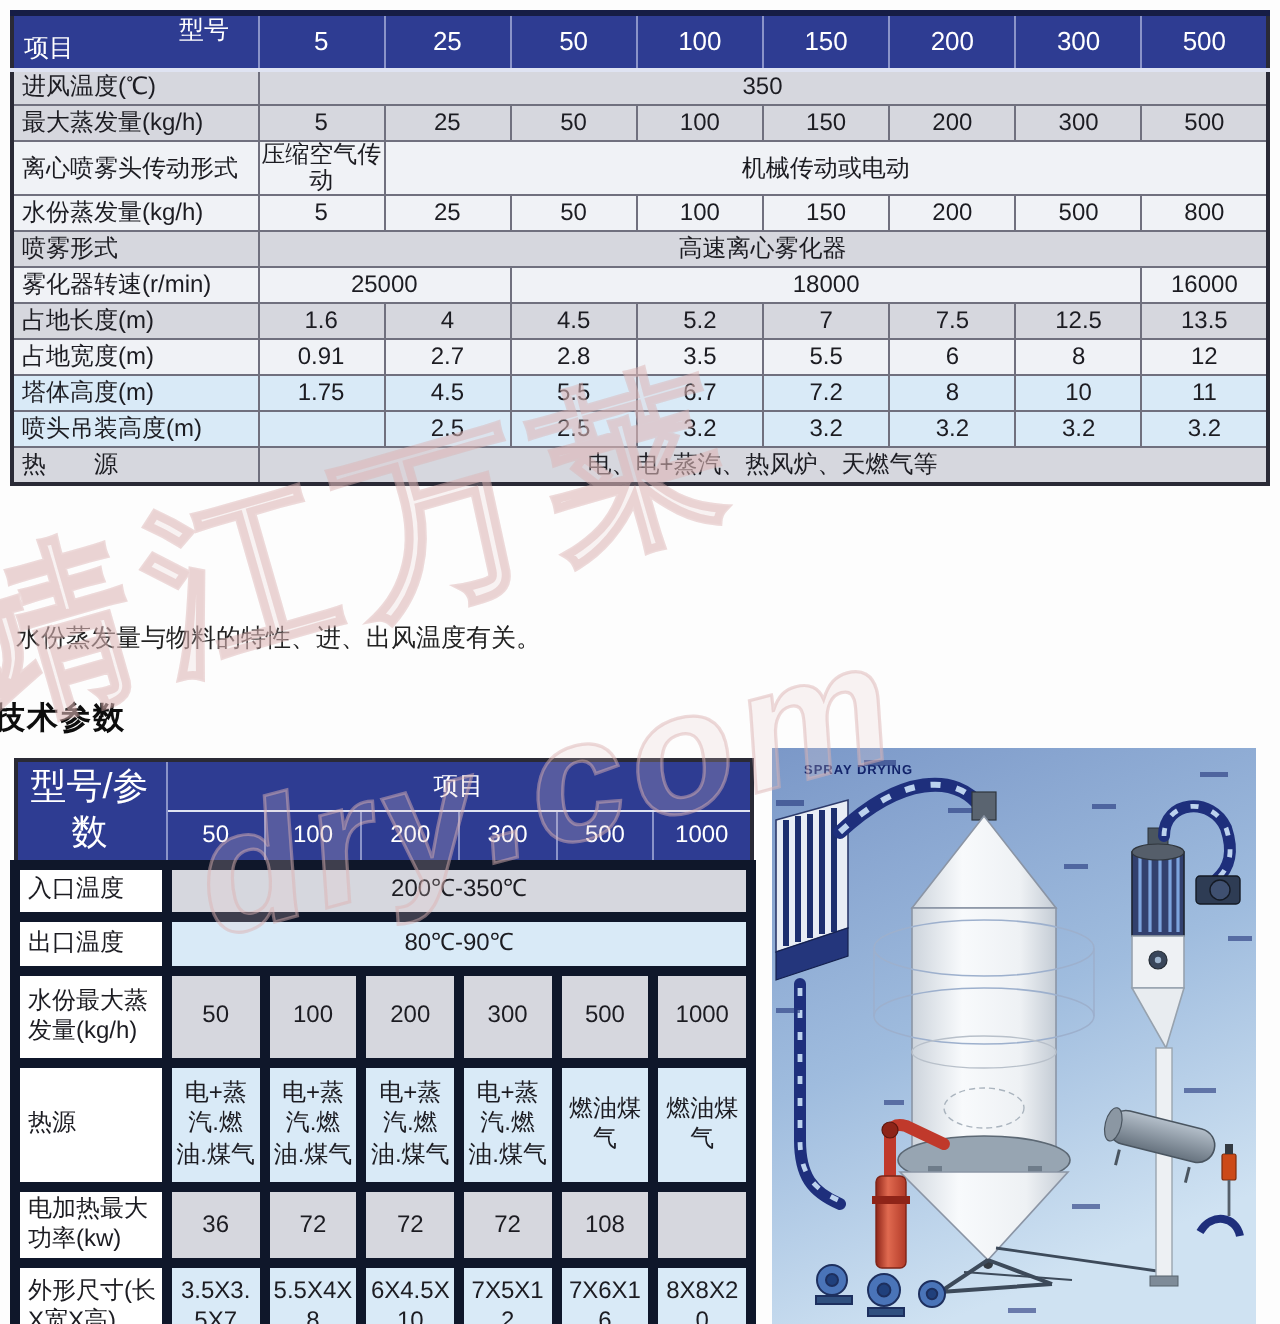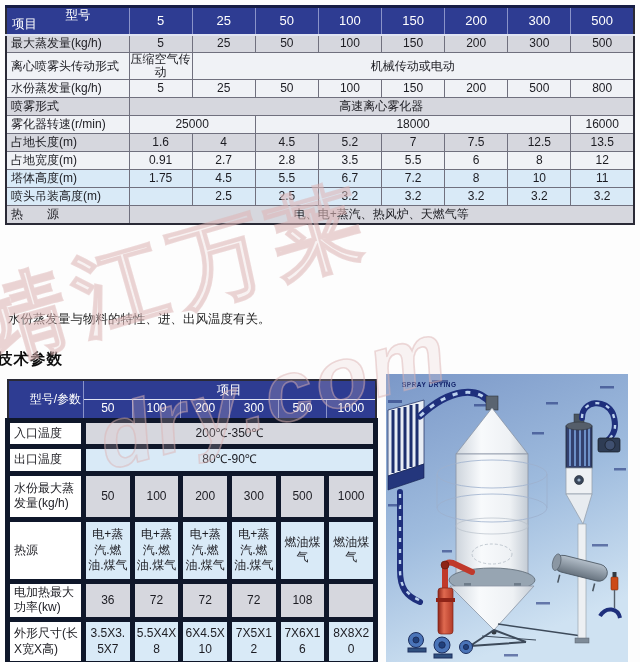--- a/index.html
+++ b/index.html
@@ -12,36 +12,36 @@
   .t1{left:5px;top:5px;width:630px;font-size:12px;color:#1c1c22;
       border:2px solid #2a2a36;border-top:3px solid #161d45;}
   .t1 td{border:1px solid #70707e;text-align:center;padding:0 1px;line-height:1.1;}
   .t1 thead tr{height:28px;}
   .t1 tbody tr{height:18px;}
   .t1 thead td{background:#2e3c92;color:#fff;font-size:13px;border:1px solid #8a93c9;border-bottom:2px solid #dfe3f2;}
   .t1 td.lbl{text-align:left;padding-left:4px;}
   .corner{position:relative;
      background-image:linear-gradient(to bottom right,rgba(0,0,0,0) 48.6%,#d4daf0 49.3%,#d4daf0 50.7%,rgba(0,0,0,0) 51.4%);
      background-color:#2e3c92;}
-  .corner .tr{position:absolute;top:1px;right:38px;font-size:12.5px;}
+  .corner .tr{position:absolute;top:1px;right:14px;font-size:12.5px;}
   .corner .bl{position:absolute;bottom:2px;left:5px;font-size:12.5px;}
   tr.r-g td{background:#d6d7de;}
   tr.r-w td{background:#f0f2f6;}
   tr.r-b td{background:#d9eaf7;}
 
   .note{position:absolute;left:8px;top:311px;font-size:12.5px;color:#222;z-index:2;}
   .h2{position:absolute;left:-3px;top:349px;font-size:15.5px;font-weight:bold;color:#0d0d0d;letter-spacing:1px;z-index:2;}
 
   .t2{left:5px;top:379px;width:373px;font-size:12px;color:#1c1c22;border:2px solid #2a2a36;}
   .t2 td{border:5px solid #0f172a;text-align:center;padding:1px 2px;line-height:1.3;word-break:break-all;}
   .t2 thead td{background:#2e3c92;color:#fff;border:1px solid #8a93c9;}
   .t2 thead tr:nth-child(1){height:16px;}
   .t2 thead tr:nth-child(2){height:20px;}
   .t2 thead td.grp{border-bottom:1px solid #dfe3f2;font-size:12.5px;}
-  .t2 td.corner2{text-align:right;padding-left:0;font-size:12px;}
+  .t2 td.corner2{text-align:center;padding-left:0;font-size:18px;}
   .t2 td.lbl{text-align:left;padding-left:4px;background:inherit;}
   .t2 tbody tr:nth-child(1){height:26px;}
   .t2 tbody tr:nth-child(2){height:27px;}
   .t2 tbody tr:nth-child(3){height:46px;}
   .t2 tbody tr:nth-child(4){height:62px;}
   .t2 tbody tr:nth-child(5){height:24px;}
   .t2 tbody tr:nth-child(6){height:44px;}
 
   
   .wm{position:absolute;z-index:6;pointer-events:none;font-weight:bold;white-space:nowrap;
@@ -74,20 +74,24 @@
           <td class="model-cell">25</td>
           <td class="model-cell">50</td>
           <td class="model-cell">100</td>
           <td class="model-cell">150</td>
           <td class="model-cell">200</td>
           <td class="model-cell">300</td>
           <td class="model-cell">500</td>
         </tr>
     </thead>
     <tbody>
+        <tr class="r-g">
+          <td class="lbl">进风温度(℃)</td>
+          <td colspan="8">350</td>
+        </tr>
         <tr class="r-g">
           <td class="lbl">最大蒸发量(kg/h)</td>
           <td>5</td>
           <td>25</td>
           <td>50</td>
           <td>100</td>
           <td>150</td>
           <td>200</td>
           <td>300</td>
           <td>500</td>

